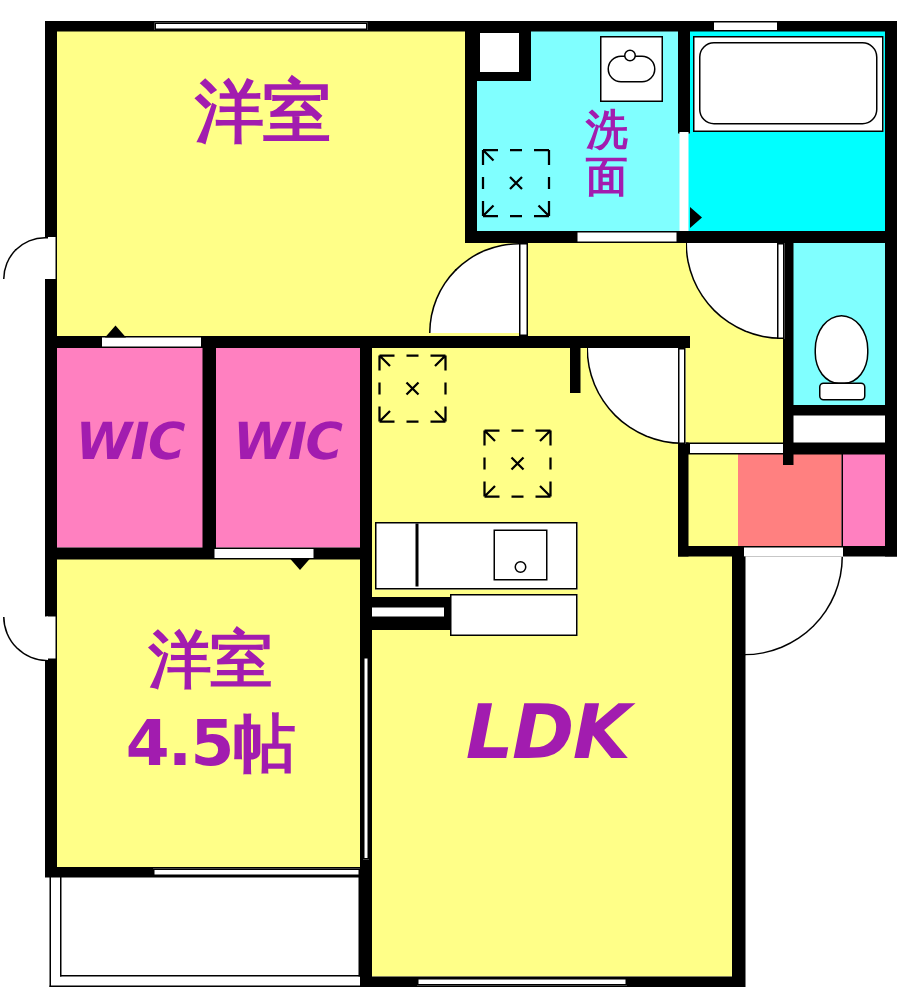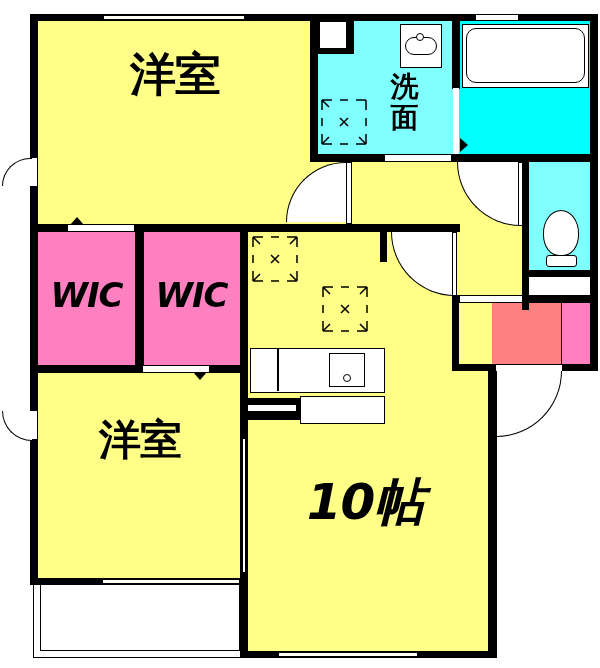--- a/index.html
+++ b/index.html
@@ -1,19 +1,19 @@
 <!DOCTYPE html>
 <html><head>
 <meta charset="utf-8">
 <style>
   html, body { margin:0; padding:0; background:#ffffff; }
   body { width:600px; height:668px; position:relative; overflow:hidden; font-family:"DejaVu Sans", sans-serif; }
   .abs { position:absolute; box-sizing:border-box; }
   .wall { position:absolute; background:#000; }
-  .room-label { position:absolute; font-family:"DejaVu Sans", sans-serif; font-weight:bold; color:#000000; text-align:center; line-height:1.05; letter-spacing:-1px; }
+  .room-label { position:absolute; font-family:"DejaVu Sans", sans-serif; font-weight:bold; color:#a21caf; text-align:center; line-height:1.05; letter-spacing:-1px; }
   .fixture { position:absolute; background:#fff; border:1.5px solid #000; box-sizing:border-box; }
   .win { position:absolute; background:#fff; box-sizing:border-box; }
   .door-arc { position:absolute; background:#fff; border:1.5px solid #000; box-sizing:border-box; }
   .fan { position:absolute; width:48px; height:48px; }
 </style>
 </head>
 <body>
 
 <div class="abs" style="left:37px;top:20px;width:275px;height:206px;background:#FFFF88;"></div>
 <div class="abs" style="left:317px;top:20px;width:138px;height:136px;background:#80FFFF;"></div>
@@ -154,17 +154,18 @@
 <div class="room-label" style="left:384px;top:72px;width:40px;font-size:28px;line-height:1.1;">
   <div>洗</div>
   <div>面</div>
 </div>
 
 <div class="room-label" style="left:37px;top:278px;width:99px;font-size:34px;font-style:italic;">WIC</div>
 <div class="room-label" style="left:143px;top:278px;width:97px;font-size:34px;font-style:italic;">WIC</div>
 
 <div class="room-label" style="left:50px;top:418px;width:180px;font-size:42px;">
   <div>洋室</div>
+  <div style="margin-top:12px;">4.5帖</div>
 </div>
 
 <div class="room-label" style="left:275px;top:462px;width:180px;font-size:50px;">
-  <div style="margin-top:14px;font-style:italic;">10帖</div>
+  <div style="font-style:italic;">LDK</div>
 </div>
 
 </body></html>

